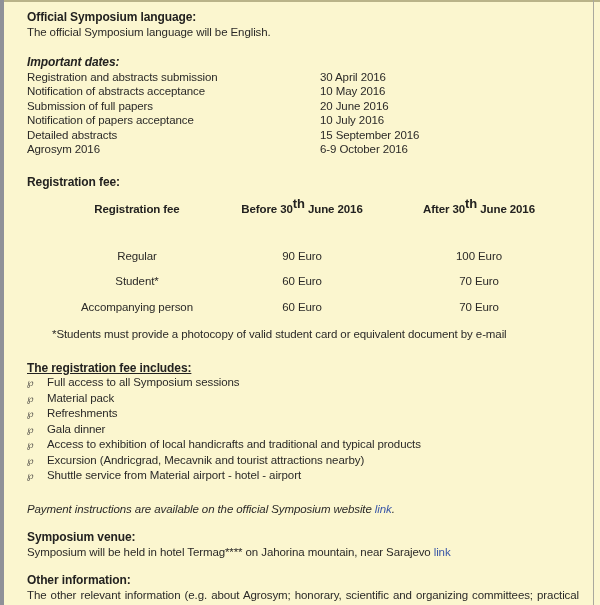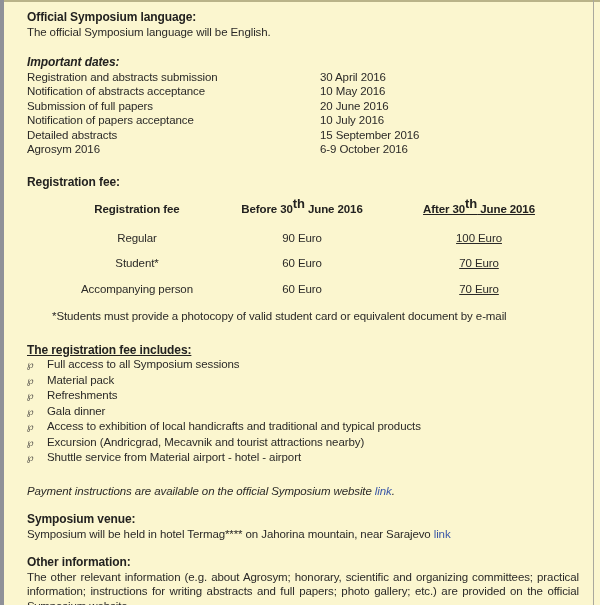--- a/index.html
+++ b/index.html
@@ -21,21 +21,21 @@
   .hd{font-weight:bold;font-size:12px;color:#232220;}
   
   .date-row{display:flex;}
   .date-label{width:293px;flex:0 0 293px;}
   
   .fee-table{margin-top:12px;}
   .fee-row{display:flex;align-items:flex-start;margin-top:11px;}
   .fee-head{margin-top:13px;}
   .fee-c1{margin-left:25px;width:170px;flex:0 0 170px;text-align:center;}
   .fee-c2{width:160px;flex:0 0 160px;text-align:center;}
-  .fee-c3{margin-left:12px;width:170px;flex:0 0 170px;text-align:center;text-decoration:underline;}
+  .fee-c3{margin-left:12px;width:170px;flex:0 0 170px;text-align:center;}
   .fee-head .fee-c1,.fee-head .fee-c2,.fee-head .fee-c3{font-weight:bold;font-size:11.5px;color:#232220;}
   sup{font-size:13px;line-height:0;vertical-align:super;}
   .footnote{margin-top:13px;margin-left:25px;}
   
   .inc-item{display:flex;align-items:flex-start;}
   .bullet{
     font-family:"DejaVu Sans",sans-serif;
     flex:0 0 20px;width:20px;
     font-size:10px;color:#55524c;
     padding-top:1px;
@@ -86,21 +86,21 @@
     </div>
 
     <div class="hd" style="margin-top:18px;">Registration fee:</div>
 
     <div class="fee-table">
       <div class="fee-row fee-head">
         <div class="fee-c1">Registration fee</div>
         <div class="fee-c2"><span>Before 30</span><sup>th</sup><span> June 2016</span></div>
         <div class="fee-c3"><span>After 30</span><sup>th</sup><span> June 2016</span></div>
       </div>
-      <div class="fee-row" style="margin-top:14px;">
+      <div class="fee-row" style="margin-top:32px;">
         <div class="fee-c1">Regular</div>
         <div class="fee-c2">90 Euro</div>
         <div class="fee-c3">100 Euro</div>
       </div>
       <div class="fee-row">
         <div class="fee-c1">Student*</div>
         <div class="fee-c2">60 Euro</div>
         <div class="fee-c3">70 Euro</div>
       </div>
       <div class="fee-row">

